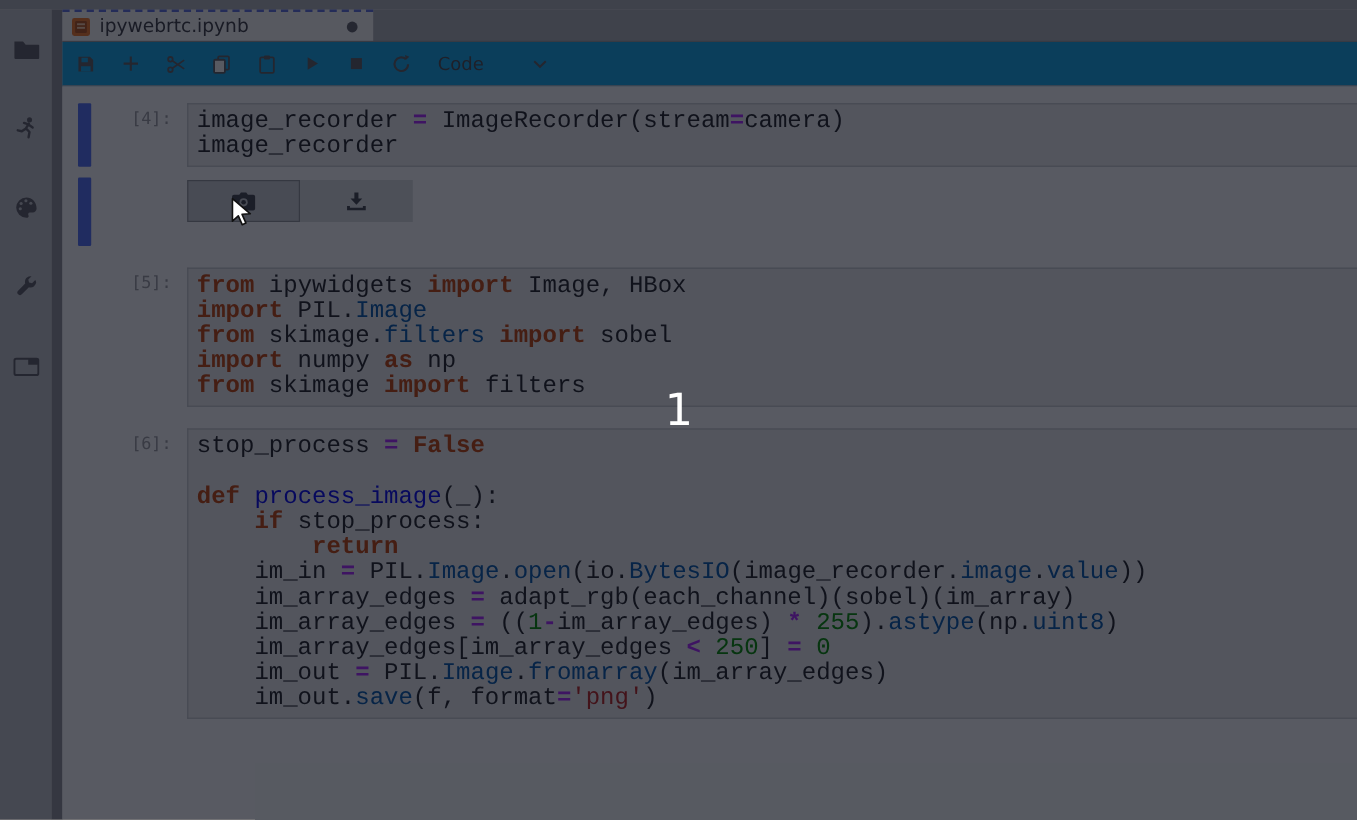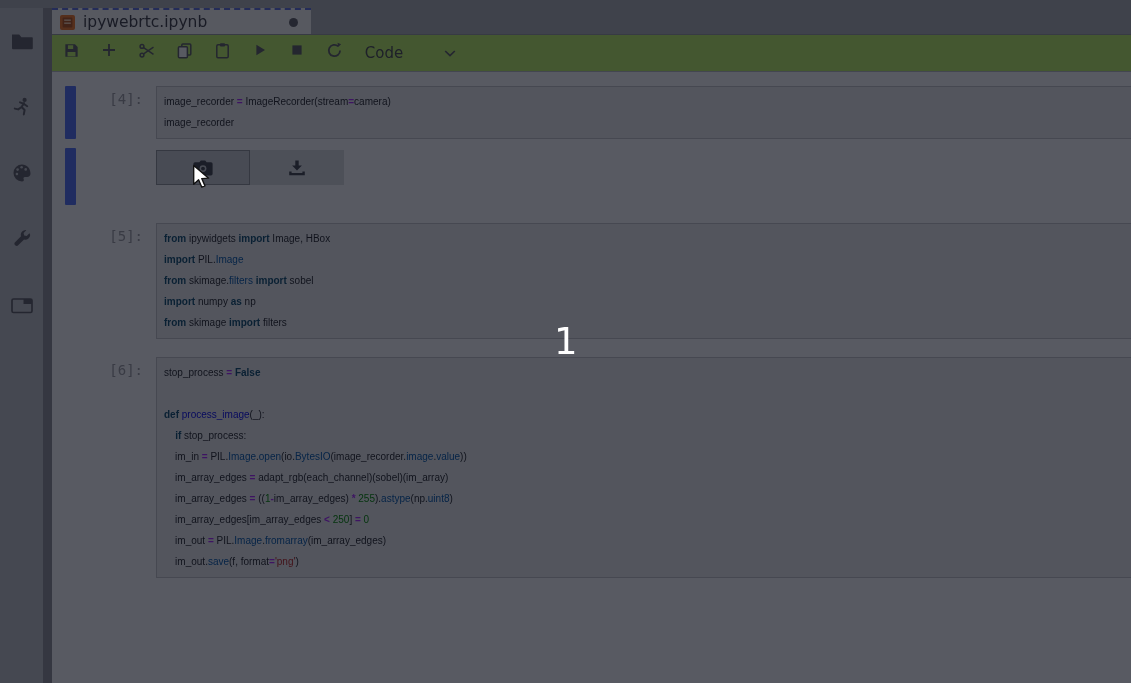--- a/index.html
+++ b/index.html
@@ -18,37 +18,37 @@
   .act-btn svg{display:block;}
   .panel-strip{width:9px;background:#8f9098;flex:0 0 auto;}
   
   .main{flex:1;display:flex;flex-direction:column;min-width:0;}
   .tabbar{height:27px;background:#aeb0b8;border-bottom:1px solid #9598a0;display:flex;align-items:stretch;flex:0 0 auto;}
   .tab{width:259px;background:#f7f7f9;border-top:2px dashed #5b6ce0;display:flex;align-items:center;padding:0 9px 0 8px;cursor:pointer;}
   .tab-icon{flex:0 0 auto;margin-right:8px;}
   .tab-title{flex:1;font-size:15.5px;color:#3a3a42;white-space:nowrap;overflow:hidden;}
   .dirty-dot{width:9px;height:9px;border-radius:50%;background:#5f5f67;flex:0 0 auto;margin-right:4px;}
   
-  .toolbar{height:37px;background:#bef264;border-bottom:1px solid #bcbec6;display:flex;padding-left:1px;flex:0 0 auto;}
+  .toolbar{height:37px;background:#0ea5e9;border-bottom:1px solid #bcbec6;display:flex;align-items:center;padding-left:1px;flex:0 0 auto;}
   .tb-btn{width:37.6px;height:30px;display:flex;align-items:center;justify-content:center;background:none;border:none;padding:0;cursor:pointer;}
   .celltype{display:flex;align-items:center;margin-left:11px;cursor:pointer;}
   .celltype .ct-label{font-size:15px;color:#484850;}
   .celltype svg{margin-left:41px;}
   
   .notebook{flex:1;background:#fbfbfd;padding-top:14px;overflow:hidden;position:relative;}
   .cell{margin-bottom:18px;}
   .row{display:flex;align-items:stretch;}
   .collapser{width:11px;margin-left:13px;flex:0 0 auto;border-radius:1px;background:transparent;cursor:pointer;}
   .collapser.sel{background:#4f6ef7;}
   .prompt{width:80px;flex:0 0 auto;text-align:right;padding:5px 13px 0 0;
     font-family:"DejaVu Sans Mono","Liberation Mono",monospace;font-size:14px;color:#9b9ba3;white-space:nowrap;}
   .editor{flex:1;background:#ebedf0;border:1px solid #c3c5cb;border-right:none;padding:4px 0 5px 7px;min-width:0;cursor:text;}
-  .cm-line{font-family:Liberation Sans, sans-serif;font-size:10px;line-height:21px;height:21px;white-space:pre;color:#1d1d24;}
+  .cm-line{font-family:Liberation Mono, monospace;font-size:20px;line-height:21px;height:21px;white-space:pre;color:#1d1d24;}
   .tk-t{color:#1d1d24;}
-  .tk-k{color:#0c4a6e;font-weight:bold;}
+  .tk-k{color:#c2410c;font-weight:bold;}
   .tk-o{color:#aa22ff;font-weight:bold;}
   .tk-p{color:#0055aa;text-align:center;}
   .tk-n{color:#008800;}
   .tk-d{color:#0000ee;}
   .tk-s{color:#ba2121;}
   
   .orow{margin-top:9px;height:57px;}
   .outbox{flex:1;display:flex;align-items:flex-start;padding-top:2px;}
   .wbtn{width:94px;height:35px;display:flex;align-items:center;justify-content:center;background:#dadce1;border:1px solid transparent;padding:0;cursor:pointer;}
   .wbtn.hov{background:#cbcdd2;border:1px solid #8f929a;}
@@ -208,20 +208,21 @@
           </div>
           <div class="cell">
             <div class="row">
               <div class="collapser"></div>
               <div class="prompt">[6]:</div>
               <div class="editor">
                 <div class="cm-line"><span class="tk-t">stop_process </span><span class="tk-o">=</span><span class="tk-t"> </span><span class="tk-k">False</span></div>
                 <div class="cm-line"></div>
                 <div class="cm-line"><span class="tk-k">def</span><span class="tk-t"> </span><span class="tk-d">process_image</span><span class="tk-t">(_):</span></div>
                 <div class="cm-line"><span class="tk-t">    </span><span class="tk-k">if</span><span class="tk-t"> stop_process:</span></div>
+                <div class="cm-line"><span class="tk-t">        </span><span class="tk-k">return</span></div>
                 <div class="cm-line"><span class="tk-t">    im_in </span><span class="tk-o">=</span><span class="tk-t"> PIL.</span><span class="tk-p">Image</span><span class="tk-t">.</span><span class="tk-p">open</span><span class="tk-t">(io.</span><span class="tk-p">BytesIO</span><span class="tk-t">(image_recorder.</span><span class="tk-p">image</span><span class="tk-t">.</span><span class="tk-p">value</span><span class="tk-t">))</span></div>
                 <div class="cm-line"><span class="tk-t">    im_array_edges </span><span class="tk-o">=</span><span class="tk-t"> adapt_rgb(each_channel)(sobel)(im_array)</span></div>
                 <div class="cm-line"><span class="tk-t">    im_array_edges </span><span class="tk-o">=</span><span class="tk-t"> ((</span><span class="tk-n">1</span><span class="tk-o">-</span><span class="tk-t">im_array_edges) </span><span class="tk-o">*</span><span class="tk-t"> </span><span class="tk-n">255</span><span class="tk-t">).</span><span class="tk-p">astype</span><span class="tk-t">(np.</span><span class="tk-p">uint8</span><span class="tk-t">)</span></div>
                 <div class="cm-line"><span class="tk-t">    im_array_edges[im_array_edges </span><span class="tk-o">&lt;</span><span class="tk-t"> </span><span class="tk-n">250</span><span class="tk-t">] </span><span class="tk-o">=</span><span class="tk-t"> </span><span class="tk-n">0</span></div>
                 <div class="cm-line"><span class="tk-t">    im_out </span><span class="tk-o">=</span><span class="tk-t"> PIL.</span><span class="tk-p">Image</span><span class="tk-t">.</span><span class="tk-p">fromarray</span><span class="tk-t">(im_array_edges)</span></div>
                 <div class="cm-line"><span class="tk-t">    im_out.</span><span class="tk-p">save</span><span class="tk-t">(f, format</span><span class="tk-o">=</span><span class="tk-s">'png'</span><span class="tk-t">)</span></div>
               </div>
             </div>
           </div>
         </div>

